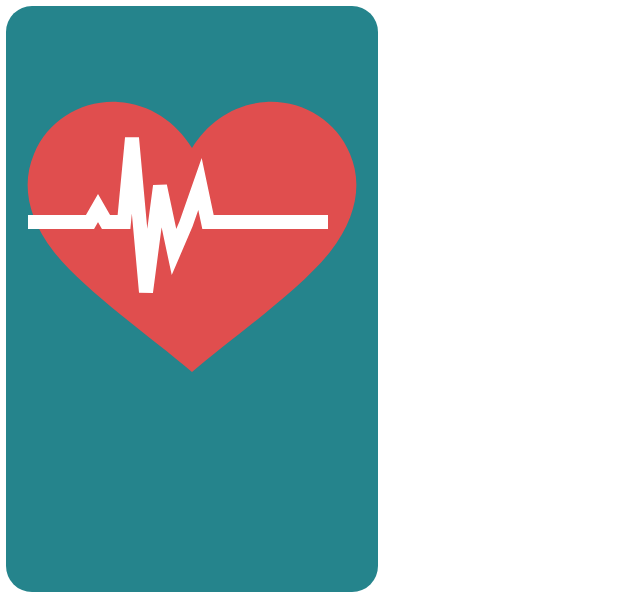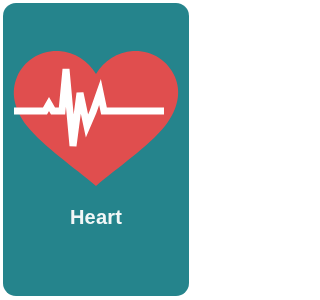--- a/index.html
+++ b/index.html
@@ -75,15 +75,14 @@
                         70,110
                         77,57
                         84,90
                         90,76
                         97,56
                         101,75
                         161,75"></polyline>
     </svg>
   </div>
 
-  <div id="label">Heart</div>
 
 </div>
 
 </body></html>

